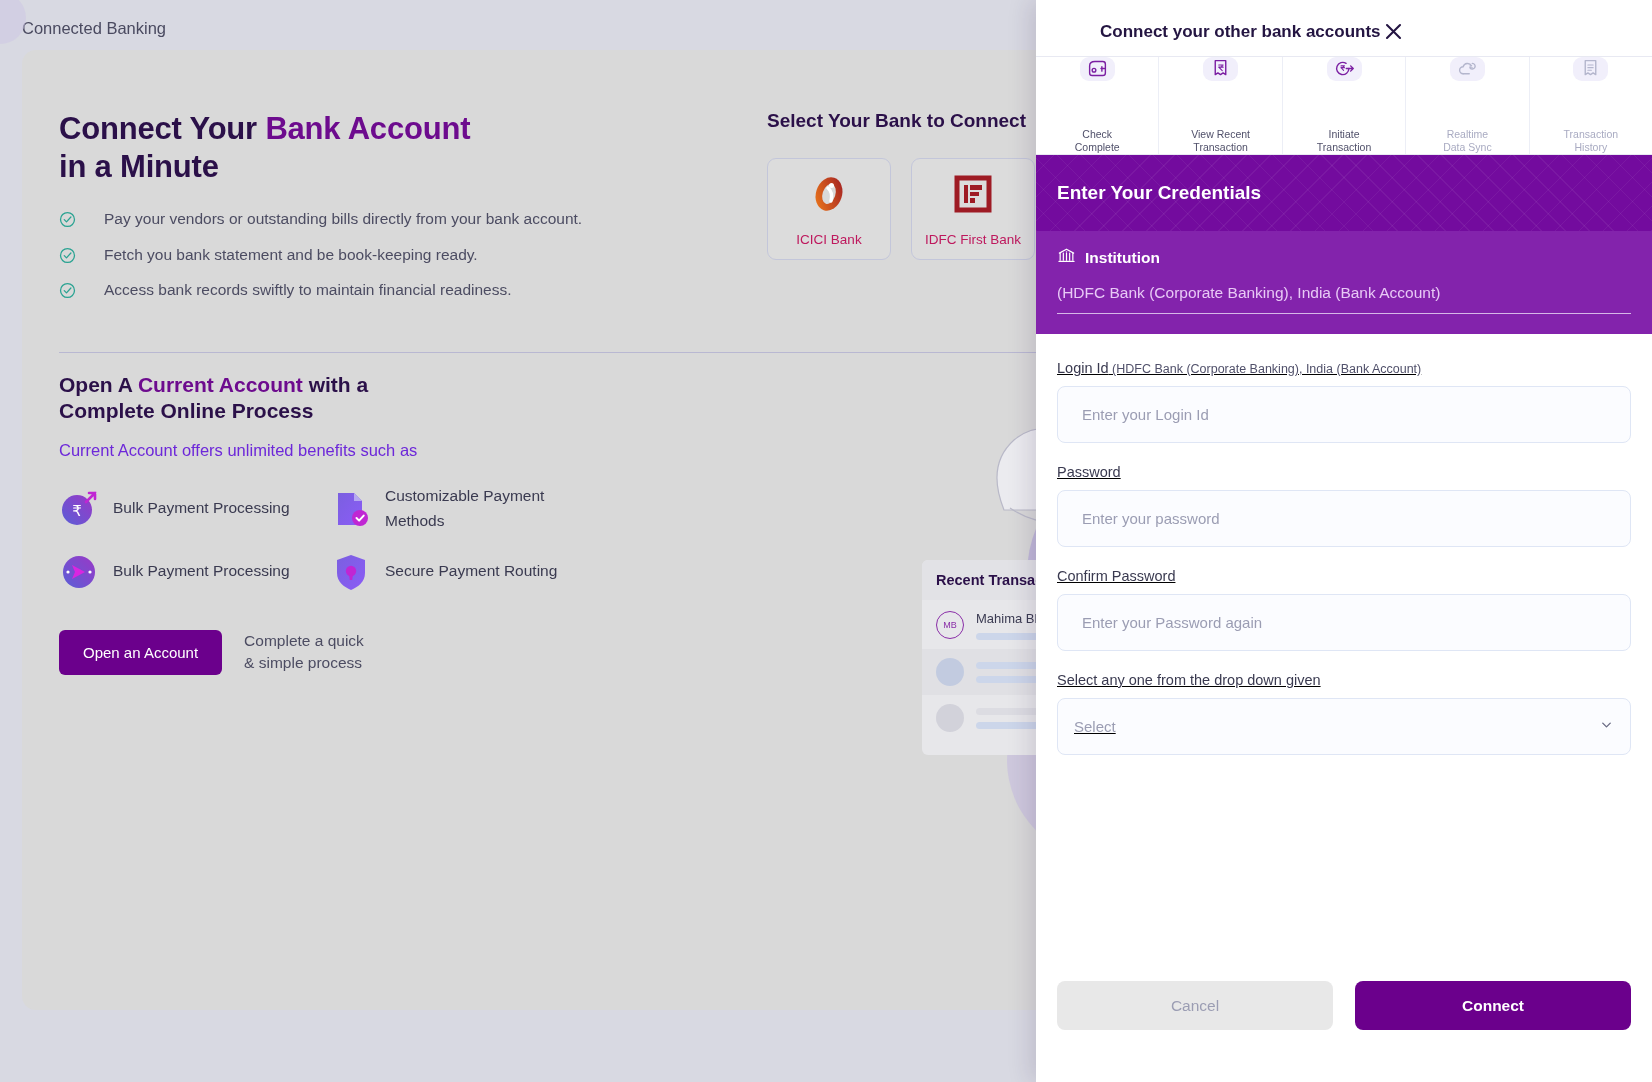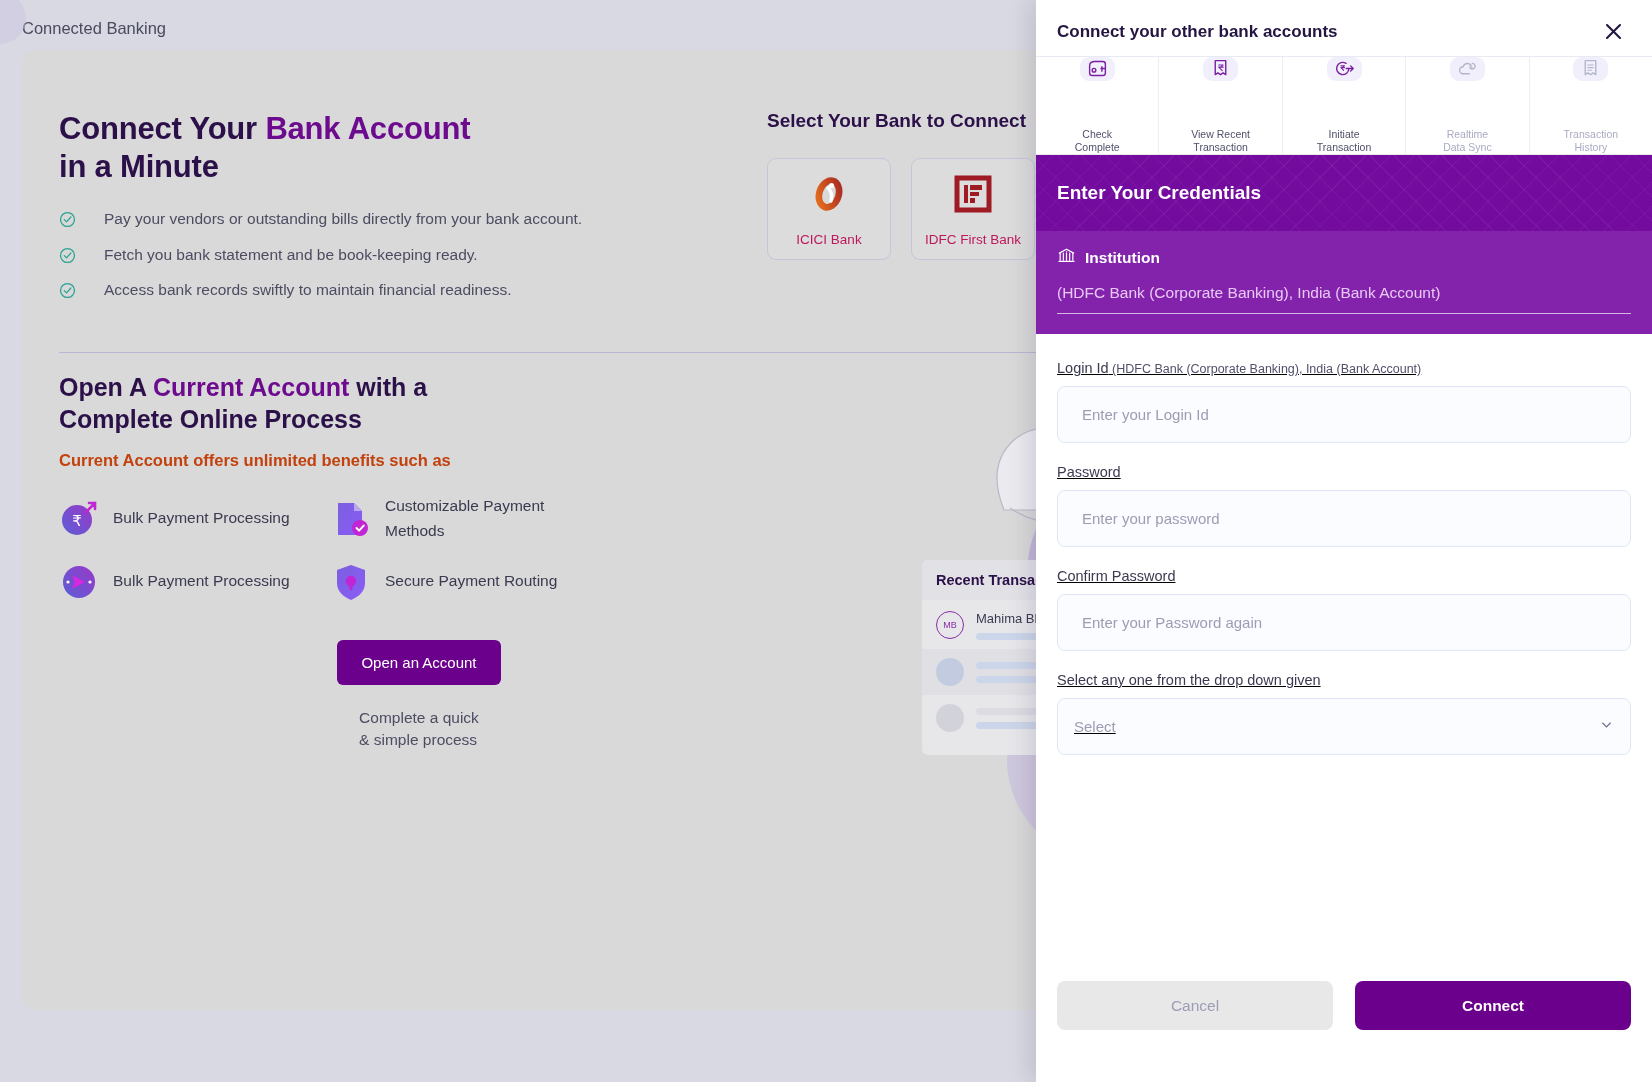--- a/index.html
+++ b/index.html
@@ -43,34 +43,34 @@
   .check-ic { flex: none; width: 17px; height: 17px; margin-top: 1px; }
 
   .divider {
     position: absolute; left: 37px; top: 302px; width: 1530px; height: 1px;
     background: #b9b8d2;
   }
 
   
   .sect2 { position: absolute; left: 37px; top: 322px; width: 720px; }
   .sect2 h2 {
-    font-size: 25px; font-weight: 700; color: #2b1049; line-height: 1.26;
+    font-size: 21px; font-weight: 700; color: #2b1049; line-height: 1.26;
   }
   .sect2 h2 .accent { color: #6d0b8e; }
-  .sect2 .sub { margin-top: 16px; font-size: 16.5px; color: #c2410c; font-weight: bold; }
+  .sect2 .sub { margin-top: 16px; font-size: 16.5px; color: #6d28d9; }
 
   .feat-grid {
     margin-top: 24px; display: grid; grid-template-columns: 272px 272px;
     row-gap: 18px; column-gap: 0;
   }
   .feat { display: flex; align-items: center; gap: 14px; }
   .feat-ic { flex: none; width: 40px; height: 40px; }
   .feat-label { font-size: 15.5px; color: #3a3a50; line-height: 1.6; }
 
-  .cta-row { margin-top: 38px; display: flex; align-items: center; gap: 22px; flex-direction: column; }
+  .cta-row { margin-top: 38px; display: flex; align-items: center; gap: 22px; }
   .btn-open {
     background: #6b008c; color: #fff; border: none; border-radius: 6px;
     padding: 14px 24px; font-size: 15px; font-family: inherit; cursor: pointer;
     font-weight: 400;
   }
   .cta-note { font-size: 15.5px; color: #4c4c62; line-height: 1.42; }
 
   
   .bank-col { position: absolute; left: 745px; top: 60px; width: 560px; }
   .bank-col h3 { font-size: 19px; font-weight: 700; color: #2b1049; }
@@ -112,21 +112,21 @@
   .bar { height: 7px; border-radius: 4px; background: #ccd6ea; }
 
   
   .panel {
     position: absolute; right: 0; top: 0; width: 616px; height: 1082px;
     background: #ffffff; box-shadow: -6px 0 22px rgba(40,20,70,.14);
     display: flex; flex-direction: column;
   }
   .panel-top {
     height: 56px; flex: none; display: flex; align-items: center;
-    justify-content: space-between; padding: 7px 26px 0 21px;
+    padding: 7px 26px 0 21px; margin-left: 43px;
   }
   .panel-title { font-size: 17px; font-weight: 700; color: #241542; }
   .close-x {
     width: 26px; height: 26px; cursor: pointer; display: flex;
     align-items: center; justify-content: center; color: #241542;
   }
 
   .tabs {
     flex: none; display: flex; border-top: 1px solid #e8e9f2;
     border-bottom: 1px solid #e8e9f2; height: 99px;

